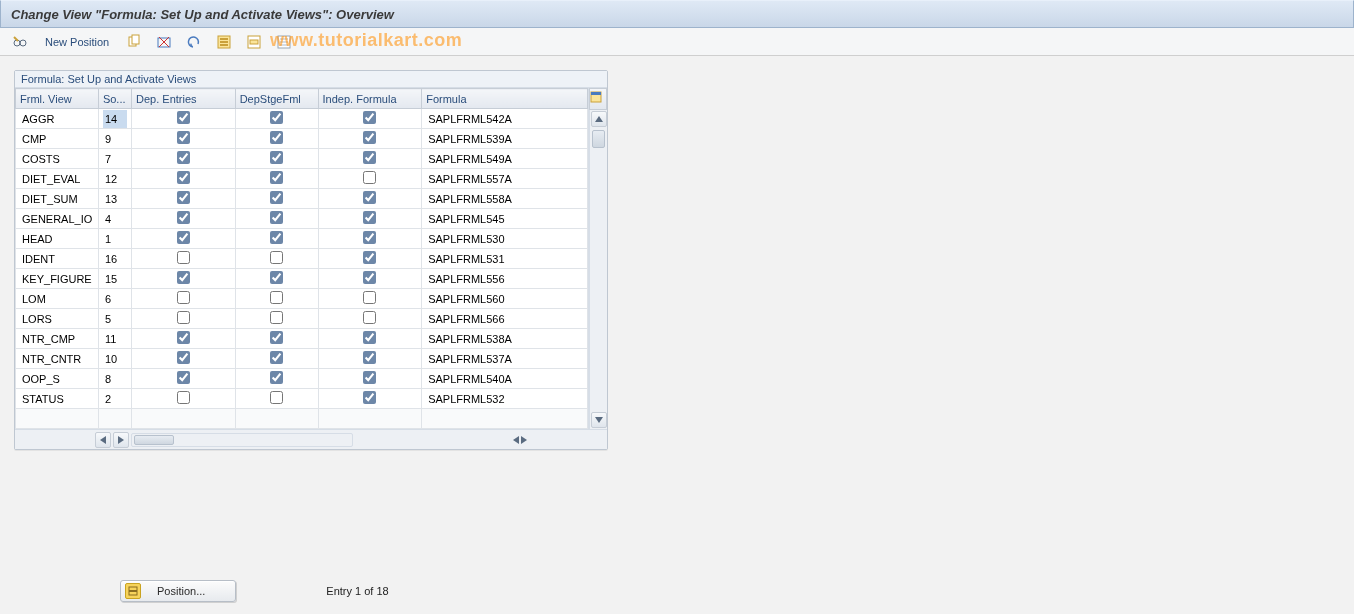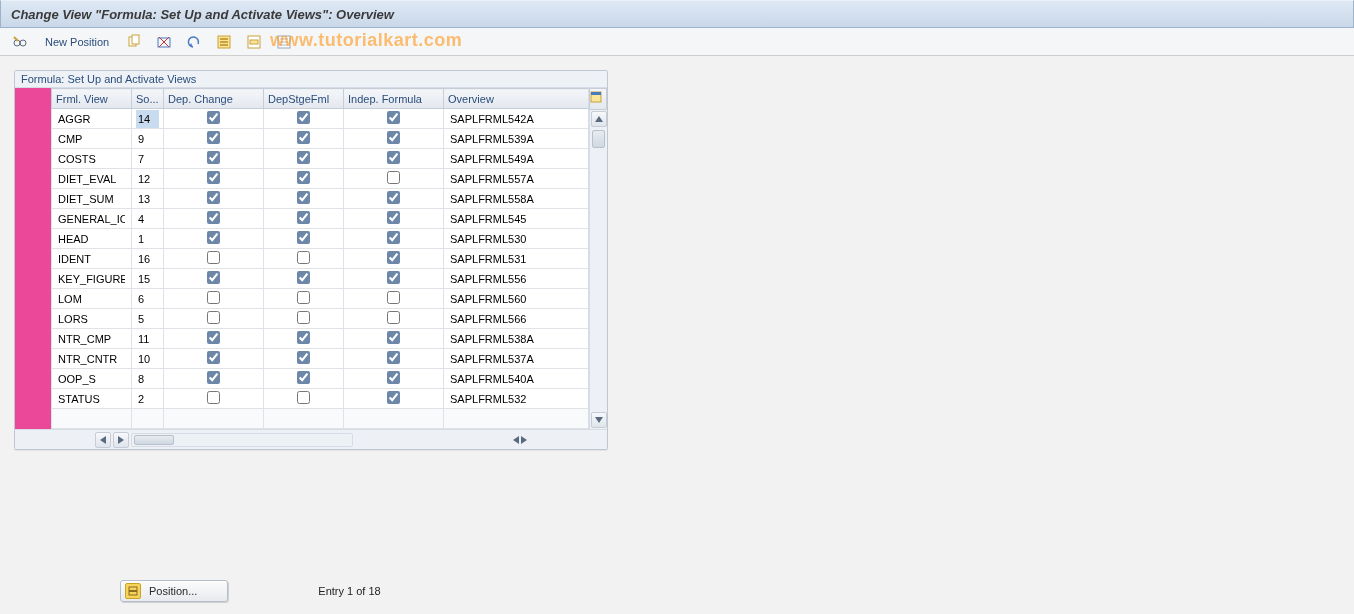--- a/index.html
+++ b/index.html
@@ -90,23 +90,22 @@
   }
 
   .grid-wrap {
     display: flex;
     background: #f3f5f8;
   }
 
   .grid {
     flex: 1 1 auto;
     overflow: hidden;
-    background: #ec4899;
+    background: #d946ef;
     border-right: 1px solid #d6dde6;
-    padding-left: 36px;
   }
 
   table.datatable {
     border-collapse: collapse;
     width: 100%;
     table-layout: fixed;
   }
   table.datatable th {
     background: linear-gradient(#f4f6f9,#e3e8ef);
     border: 1px solid #c6cdd6;
@@ -218,21 +217,21 @@
     gap: 90px;
   }
   .position-btn {
     display: inline-flex;
     align-items: center;
     height: 22px;
     background: linear-gradient(#fcfcfc,#e7eaee);
     border: 1px solid #b7bec7;
     border-radius: 3px;
     padding: 0 30px 0 4px;
-    gap: 8px;
+    gap: 16px;
     font-size: 11px;
     color: #2a2a2a;
     box-shadow: inset 0 1px 0 #fff, 1px 1px 0 #d0d0d0;
   }
   .position-btn .picon {
     width: 16px; height:16px;
     background: #f6d35b;
     border: 1px solid #c9a321;
     border-radius: 2px;
     display:flex; align-items:center; justify-content:center;
@@ -341,24 +340,24 @@
             <col style="width:32px">
             <col style="width:100px">
             <col style="width:80px">
             <col style="width:100px">
             <col style="width:160px">
           </colgroup>
           <thead>
             <tr>
               <th>Frml. View</th>
               <th>So...</th>
-              <th>Dep. Change</th>
+              <th>Dep. Entries</th>
               <th>DepStgeFml</th>
               <th>Indep. Formula</th>
-              <th>Overview</th>
+              <th>Formula</th>
             </tr>
           </thead>
           <tbody id="tbody">
 
           <tr>
                 <td><input class="cell-input" value="AGGR" style=""></td>
                 <td><input class="cell-input sel" value="14" style=""></td>
                 <td class="chk"><input type="checkbox" class="sapchk" checked="" style=""></td>
                 <td class="chk"><input type="checkbox" class="sapchk" checked="" style=""></td>
                 <td class="chk"><input type="checkbox" class="sapchk" checked="" style=""></td>

